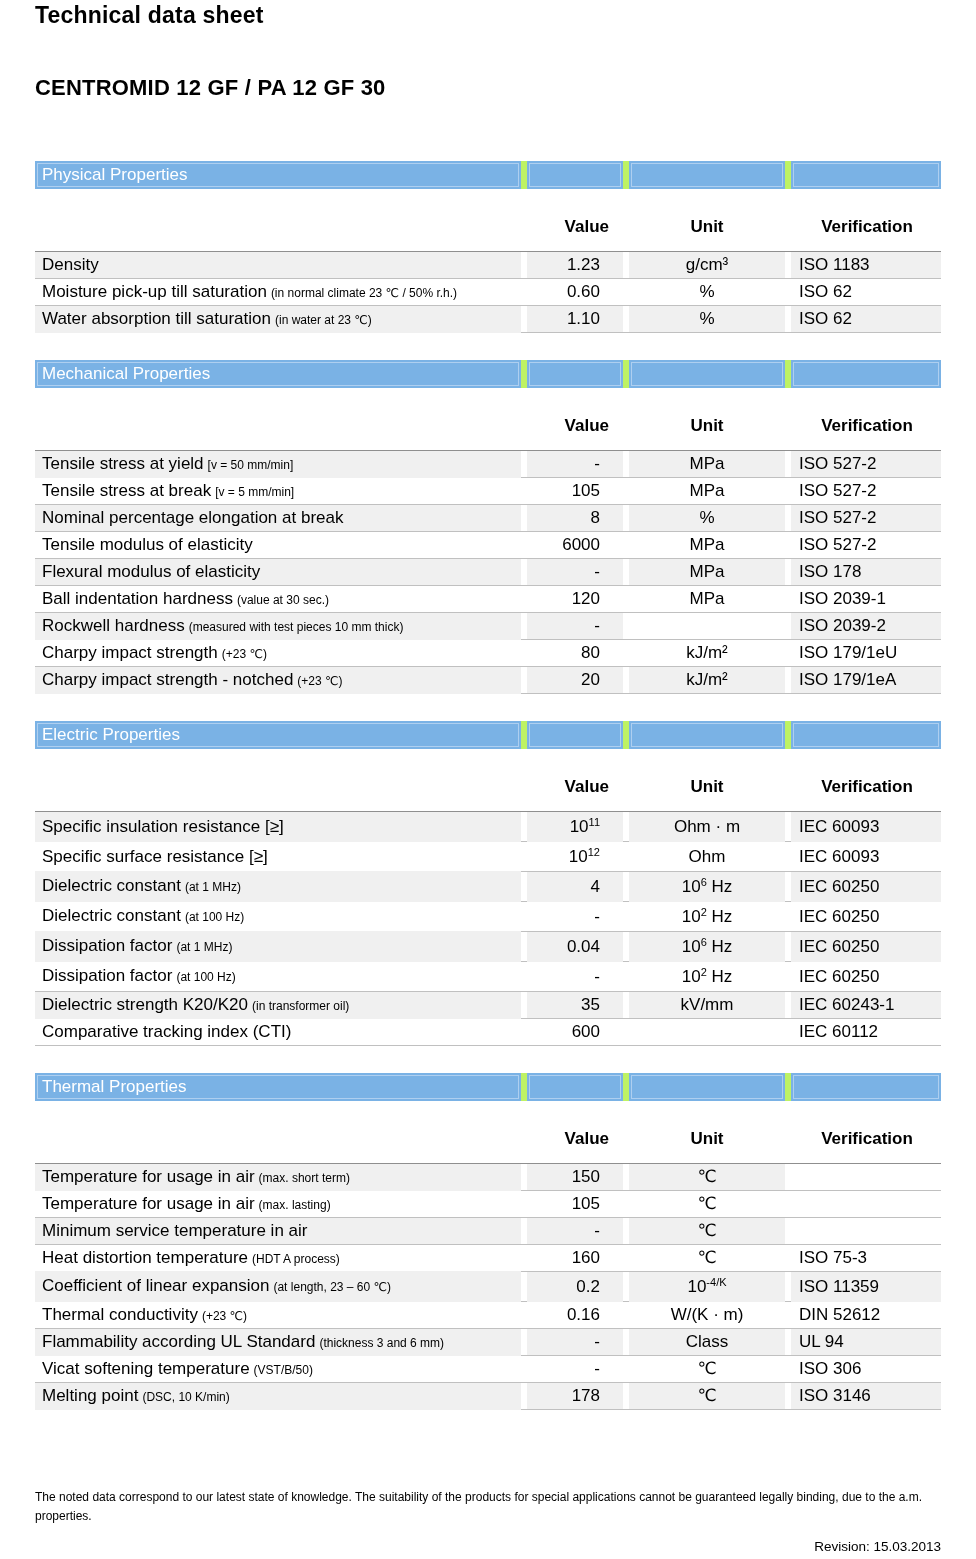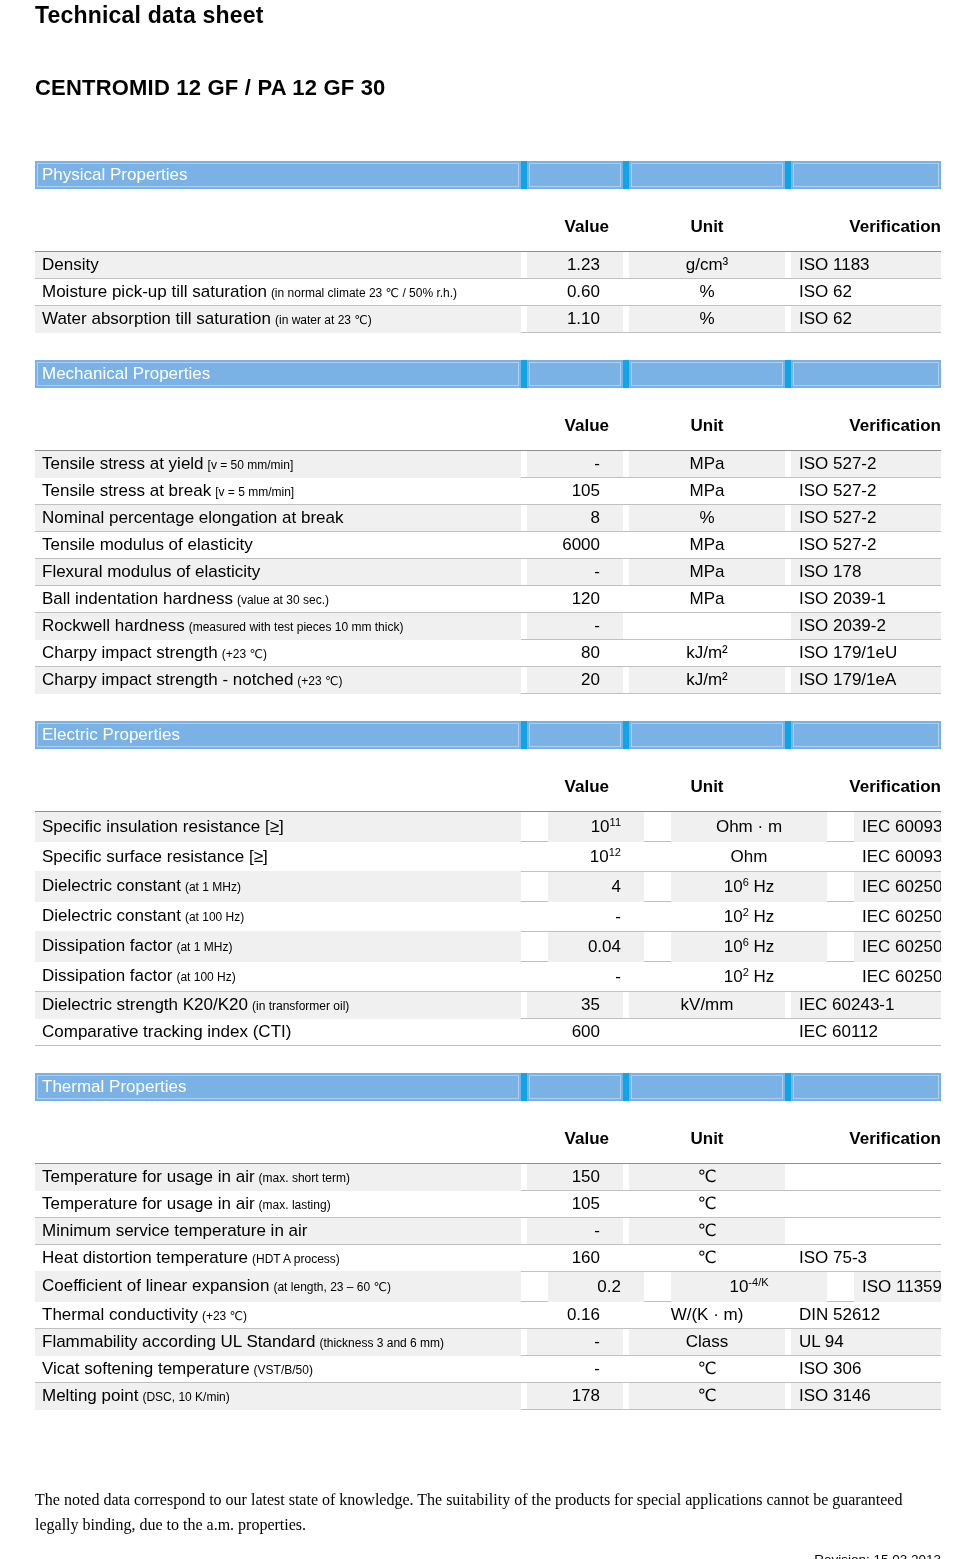--- a/index.html
+++ b/index.html
@@ -23,55 +23,55 @@
   #sections > section:first-child{margin-top:60px;}
 
   
   .t-row{display:flex;width:100%;}
   .c1{width:486px;}
   .c2{width:96px;margin-left:6px;}
   .c3{width:156px;margin-left:6px;}
   .c4{flex:1;margin-left:6px;}
 
   
-  .bar{height:28px;background:#0ea5e9;}
+  .bar{height:28px;background:#bef264;}
   .bar-cell{background:var(--accent);position:relative;height:28px;}
   .bar-cell::after{
     content:"";position:absolute;top:2px;left:2px;right:2px;bottom:2px;
     border:1px solid var(--accent-inner);pointer-events:none;
   }
   .bar-title{
     color:#fff;font-size:17px;line-height:28px;padding-left:7px;
     position:relative;z-index:1;white-space:nowrap;
   }
 
   
   .col-head{margin-top:15px;height:35px;align-items:flex-end;
     font-weight:bold;font-size:17px;line-height:24px;margin-bottom:12px;}
   .head-value{text-align:right;padding-right:14px;}
   .head-unit{text-align:center;}
-  .head-verif{text-align:right;padding-left:2px;}
+  .head-verif{text-align:center;padding-left:2px;}
 
   
   .rows{border-bottom:1px solid var(--rowline);}
   .data-row{height:27px;line-height:26px;font-size:17px;border-top:1px solid var(--rowline);align-items:center;}
-  .data-row.tall{height:30px;line-height:30px;gap:21px;}
+  .data-row.tall{height:30px;line-height:30px;}
   .data-row:first-child{border-top:1px solid var(--rowline-first);}
   .data-row.odd .cell{background:var(--stripe);}
   .cell{white-space:nowrap;overflow:hidden;}
   .cell.c1{padding-left:7px;}
   .cell.c2{text-align:right;padding-right:23px;}
   .cell.c3{text-align:center;}
   .cell.c4{padding-left:8px;}
   .note{font-size:12px;margin-left:4px;}
   sup{font-size:11px;line-height:0;position:relative;top:-6px;vertical-align:baseline;}
   sup:empty,.note:empty{display:none;}
 
   
-  .footer-note{margin-top:78px;font-size:16px;line-height:1.55;font-family:Liberation Serif, serif;}
+  .footer-note{margin-top:78px;font-size:12px;line-height:1.55;}
   .revision{margin-top:14px;text-align:right;font-size:13.5px;}
 </style>
 </head>
 <body>
 
 <div class="content">
   <h1>Technical data sheet</h1>
   <h2>CENTROMID 12 GF / PA 12 GF 30</h2>
 
   <div id="sections">

